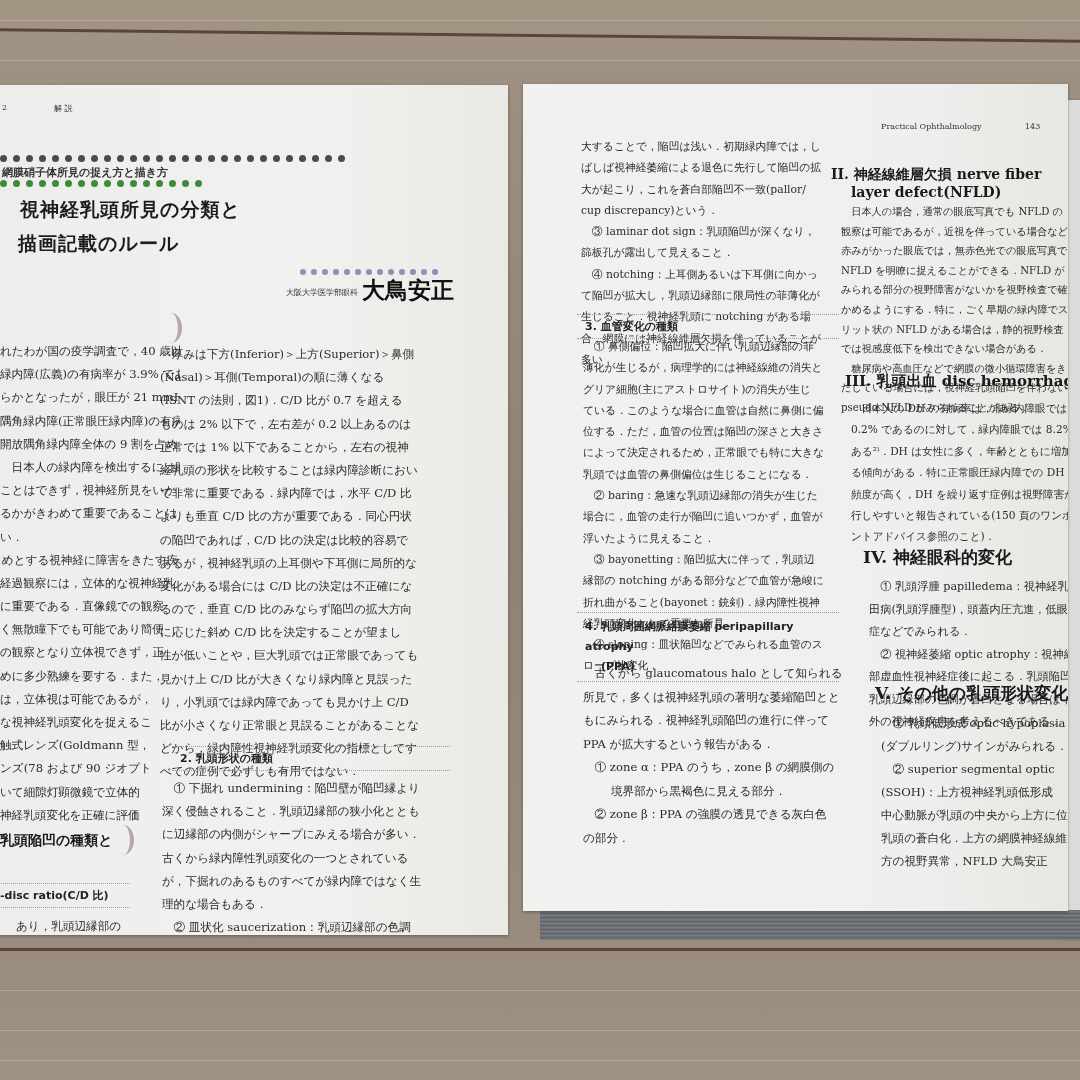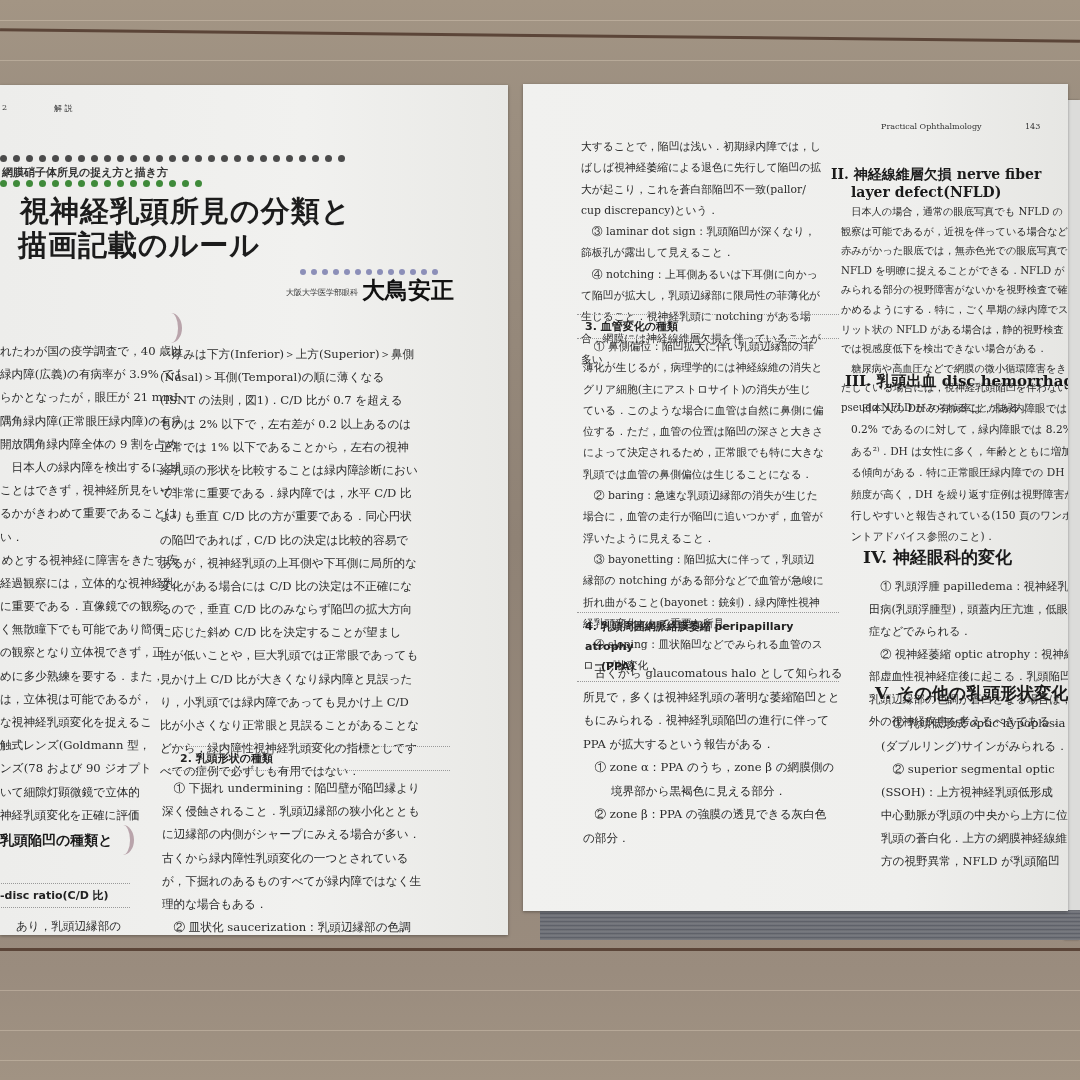--- a/index.html
+++ b/index.html
@@ -21,21 +21,21 @@
   .page-stack { position: absolute; left: 540px; top: 910px; width: 540px; height: 30px;
     background: repeating-linear-gradient(180deg,#6a6c72 0,#7b7d83 2px,#555860 4px); }
   .page-stack2 { position: absolute; left: 1065px; top: 100px; width: 15px; height: 840px; background: #dcdcda; box-shadow: -1px 0 2px rgba(0,0,0,0.3); }
 
   .abs { position: absolute; white-space: nowrap; }
   .runhead { font-size: 8px; color: #333; }
   .dots { position: absolute; display: flex; gap: 0; }
   .dot { width: 7px; height: 7px; border-radius: 50%; margin-right: 6px; }
   .dot.sm { width: 6px; height: 6px; margin-right: 5px; }
 
-  .title { font-family: Liberation Sans, sans-serif; font-weight: bold; font-size: 29px; line-height: 36px; color: #1c1c1c; letter-spacing: 1px; }
+  .title { font-family: Liberation Mono, monospace; font-weight: bold; font-size: 19px; line-height: 36px; color: #1c1c1c; letter-spacing: 1px; }
   .series { font-family: "DejaVu Sans", sans-serif; font-size: 11px; color: #333; }
   .author { font-family: "DejaVu Sans", sans-serif; font-weight: bold; font-size: 23px; color: #111; }
   .affil { font-size: 8px; color: #333; }
 
   .body { font-size: 11.6px; line-height: 23.2px; color: #2a2a2a; white-space: nowrap; }
   .body div { height: 23.2px; }
   .body.sm { font-size: 10.8px; line-height: 21.3px; }
   .body.sm div { height: 21.3px; }
 
   .subhead { font-family: "DejaVu Sans", sans-serif; font-weight: bold; font-size: 11px; color: #222; border-top: 1px dotted #999; border-bottom: 1px dotted #999; padding: 4px 0 4px 8px; position: absolute; }
@@ -286,15 +286,15 @@
     </div>
 
   <div class="abs bigsec" style="left:352px;top:598px;">V. その他の乳頭形状変化</div>
   <div class="abs body sm" id="r-sec5" style="left:358px;top:628px;font-size:11.6px;line-height:23px;">
       <div style="height: 23px;">　① 乳頭低形成 optic hypoplasia：</div>
       <div style="height: 23px;">(ダブルリング)サインがみられる．</div>
       <div style="height: 23px;">　② superior segmental optic</div>
       <div style="height: 23px;">(SSOH)：上方視神経乳頭低形成</div>
       <div style="height: 23px;">中心動脈が乳頭の中央から上方に位</div>
       <div style="height: 23px;">乳頭の蒼白化．上方の網膜神経線維</div>
-      <div style="height: 23px;">方の視野異常，NFLD が乳頭陥凹</div>
+      <div style="height: 23px;">方の視野異常，NFLD 大鳥安正</div>
     </div>
 </div>
 
 </body></html>

